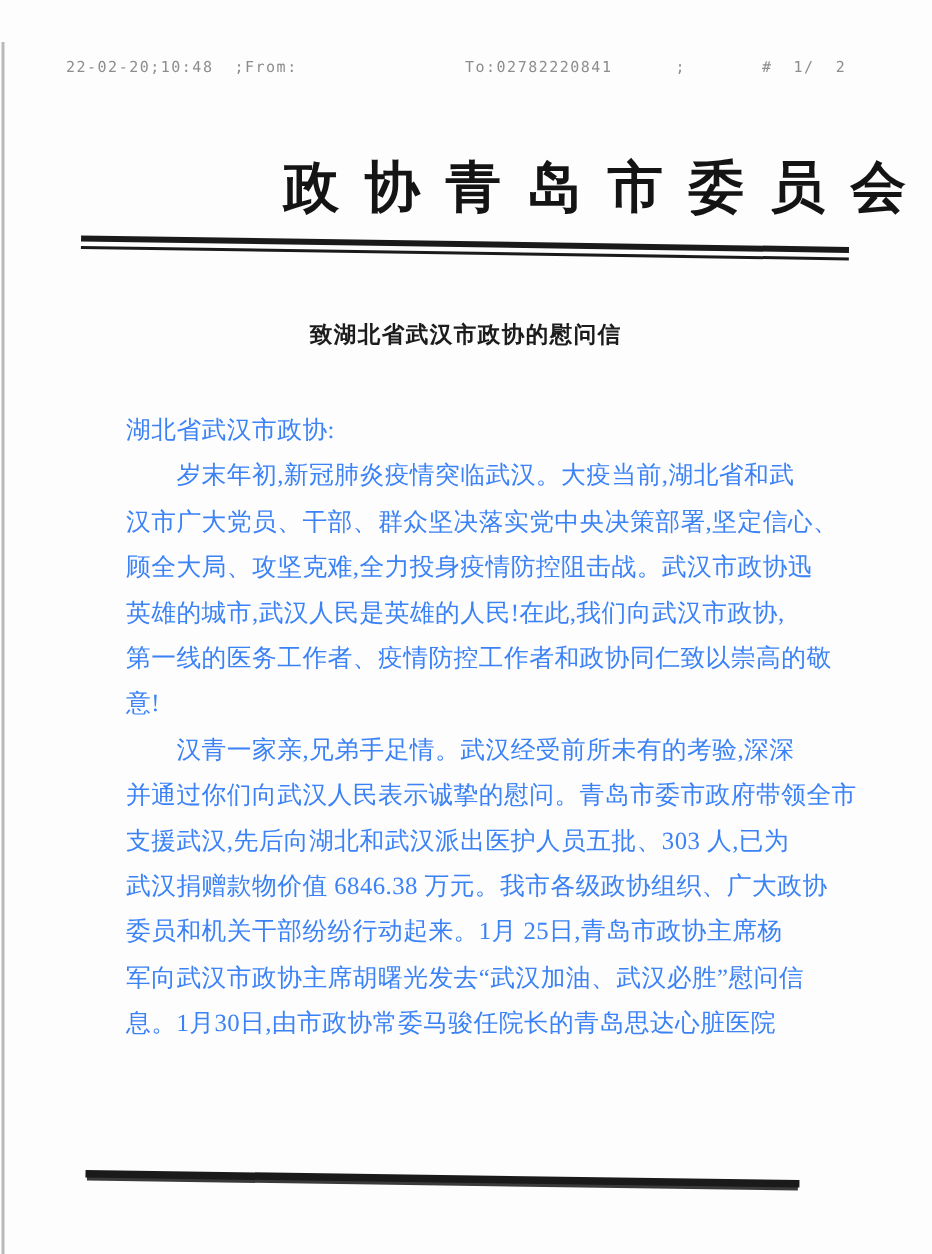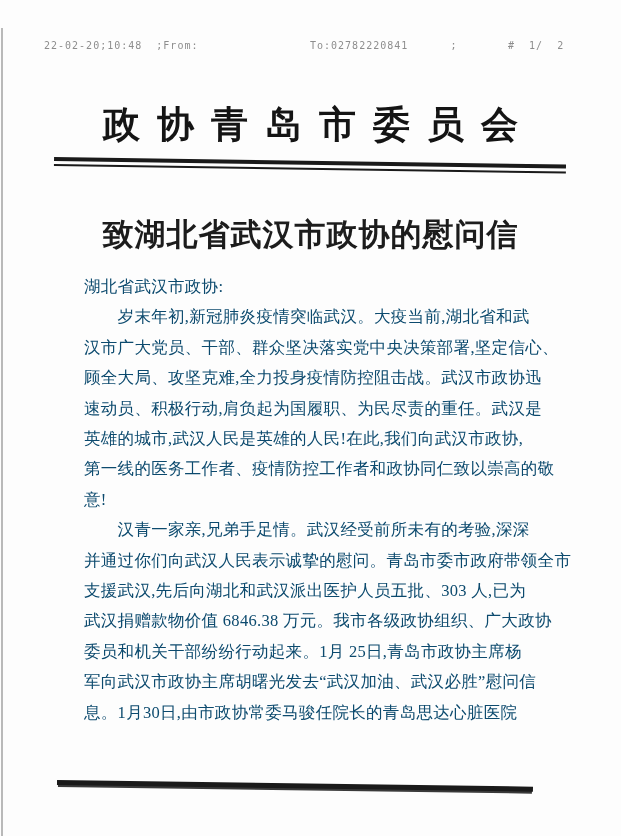--- a/index.html
+++ b/index.html
@@ -60,21 +60,21 @@
   }
   .fax-seg { position: absolute; white-space: pre; }
   .fax-seg.left   { left: 44px; }
   .fax-seg.center { left: 310px; }
   .fax-seg.right  { left: 508px; }
   
   .letterhead {
     position: absolute;
     left: 0; top: 72px;
     width: 621px;
-    text-align: center;
+    text-align: right;
     font-size: 37px;
     font-weight: bold;
     color: #141414;
     letter-spacing: 17px;
     text-indent: 17px; 
     white-space: nowrap;
   }
   .letterhead-rule {
     position: absolute;
     left: 54px; top: 129px;
@@ -87,33 +87,33 @@
   }
   .letterhead-rule .bar-bottom {
     height: 2px; background: #1a1a1a;
   }
   
   .letter-title {
     position: absolute;
     left: 0; top: 186px;
     width: 621px;
     text-align: center;
-    font-size: 31px;
+    font-size: 15px;
     font-weight: bold;
     color: #1c1c1c;
     letter-spacing: 1px;
   }
   
   .letter-body {
     position: absolute;
     left: 84px; top: 244px;
     width: 466px;
     font-size: 16.5px;
     line-height: 30.4px;
-    color: #0c4a6e;
+    color: #3b82f6;
     letter-spacing: 0.3px;
   }
   .body-line { white-space: pre; }
   
   .footer-rule {
     position: absolute;
     left: 57px; top: 752px;
     width: 476px; height: 5px;
     background: #1a1a1a;
     transform: rotate(0.8deg);
@@ -141,21 +141,20 @@
     <div class="bar-bottom"></div>
   </div>
 
   <div class="letter-title">致湖北省武汉市政协的慰问信</div>
 
   <div class="letter-body">
     <div class="body-line">湖北省武汉市政协:</div>
     <div class="body-line">　　岁末年初,新冠肺炎疫情突临武汉。大疫当前,湖北省和武</div>
     <div class="body-line">汉市广大党员、干部、群众坚决落实党中央决策部署,坚定信心、</div>
     <div class="body-line">顾全大局、攻坚克难,全力投身疫情防控阻击战。武汉市政协迅</div>
-    <div class="body-line">速动员、积极行动,肩负起为国履职、为民尽责的重任。武汉是</div>
     <div class="body-line">英雄的城市,武汉人民是英雄的人民!在此,我们向武汉市政协,</div>
     <div class="body-line">第一线的医务工作者、疫情防控工作者和政协同仁致以崇高的敬</div>
     <div class="body-line">意!</div>
     <div class="body-line">　　汉青一家亲,兄弟手足情。武汉经受前所未有的考验,深深</div>
     <div class="body-line">并通过你们向武汉人民表示诚挚的慰问。青岛市委市政府带领全市</div>
     <div class="body-line">支援武汉,先后向湖北和武汉派出医护人员五批、303 人,已为</div>
     <div class="body-line">武汉捐赠款物价值 6846.38 万元。我市各级政协组织、广大政协</div>
     <div class="body-line">委员和机关干部纷纷行动起来。1月 25日,青岛市政协主席杨</div>
     <div class="body-line">军向武汉市政协主席胡曙光发去“武汉加油、武汉必胜”慰问信</div>
     <div class="body-line">息。1月30日,由市政协常委马骏任院长的青岛思达心脏医院</div>

